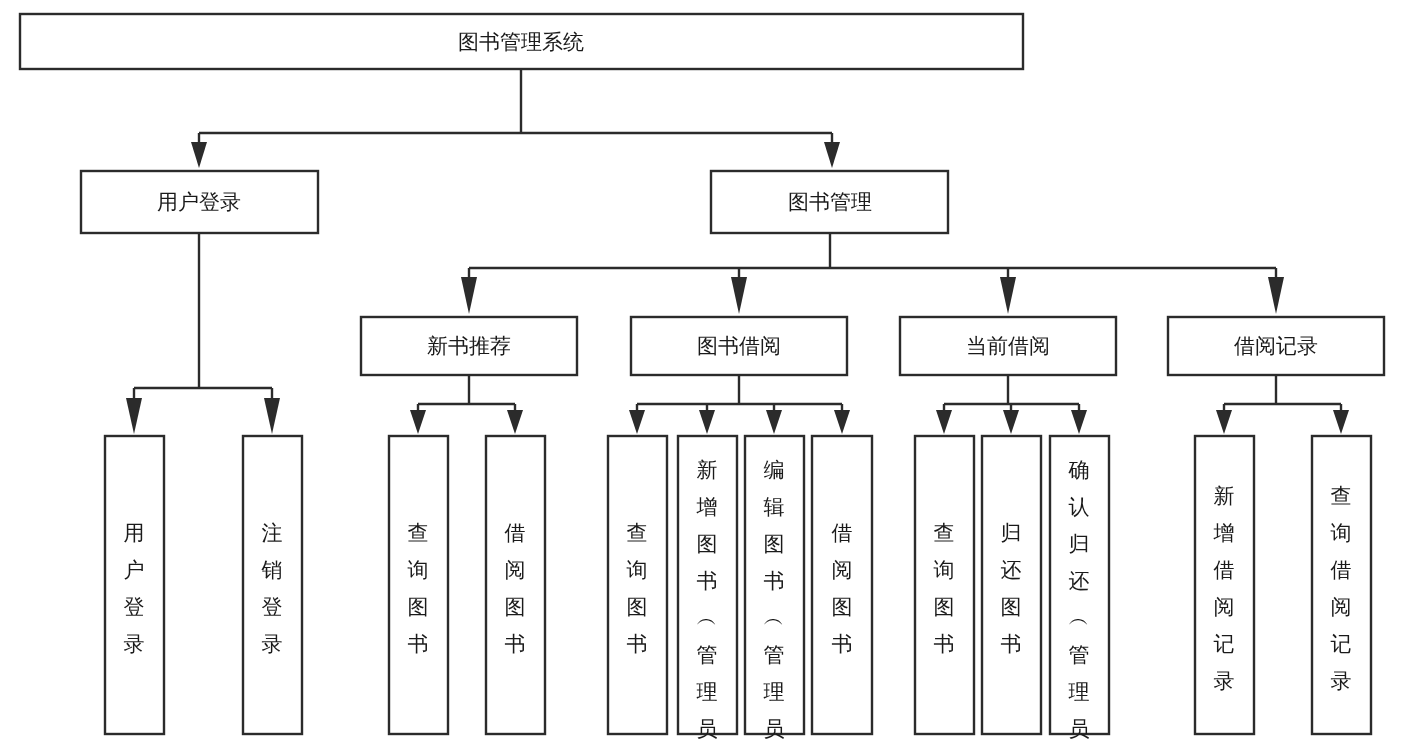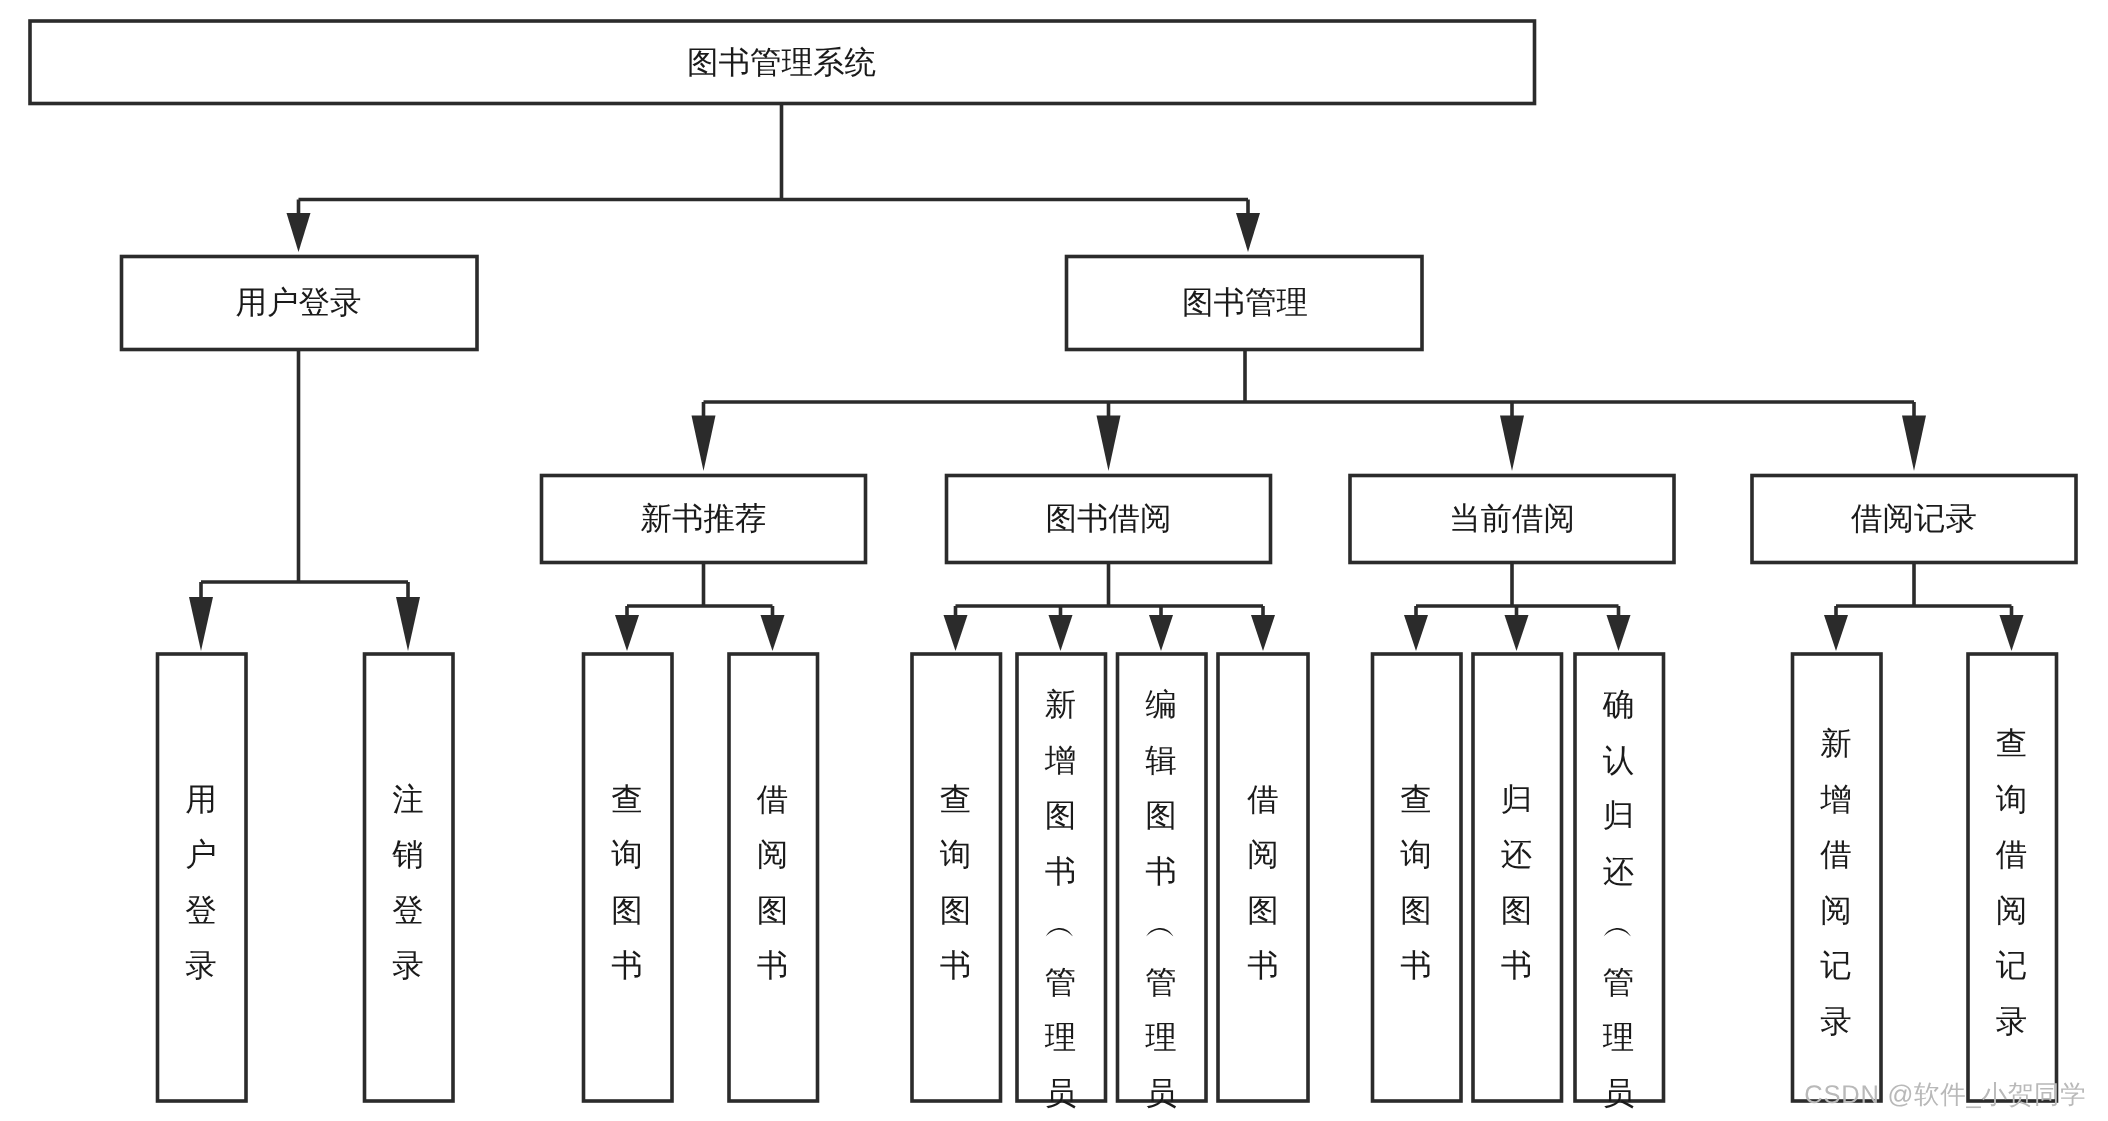--- a/index.html
+++ b/index.html
@@ -233,15 +233,14 @@
       <rect class="node-box" x="1195" y="436" width="59" height="298"></rect>
       <text class="node-label-vertical" x="1224" y="502.86"><tspan x="1224" dy="0">新</tspan><tspan x="1224" dy="37">增</tspan><tspan x="1224" dy="37">借</tspan><tspan x="1224" dy="37">阅</tspan><tspan x="1224" dy="37">记</tspan><tspan x="1224" dy="37">录</tspan></text>
     </g>
     <g>
       <rect class="node-box" x="1312" y="436" width="59" height="298"></rect>
       <text class="node-label-vertical" x="1341" y="502.86"><tspan x="1341" dy="0">查</tspan><tspan x="1341" dy="37">询</tspan><tspan x="1341" dy="37">借</tspan><tspan x="1341" dy="37">阅</tspan><tspan x="1341" dy="37">记</tspan><tspan x="1341" dy="37">录</tspan></text>
     </g>
 
   </svg>
 
-  <div class="watermark">CSDN @软件_小贺同学</div>
 
 </div>
 
 </body></html>

